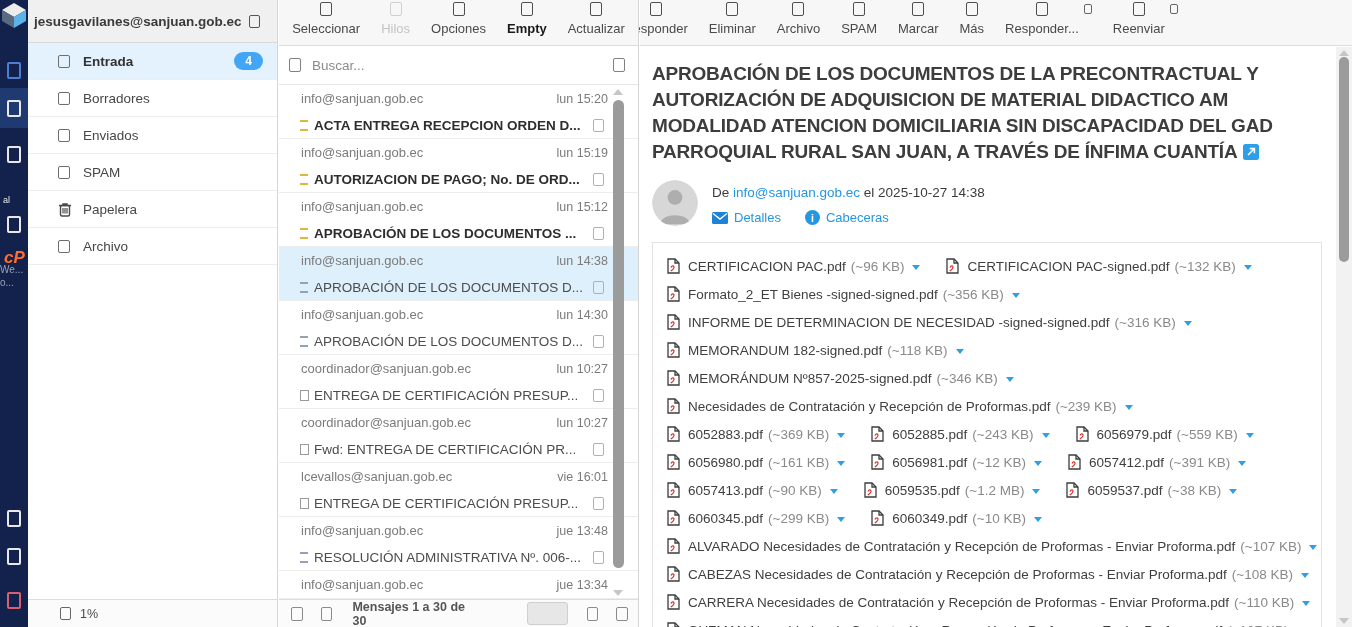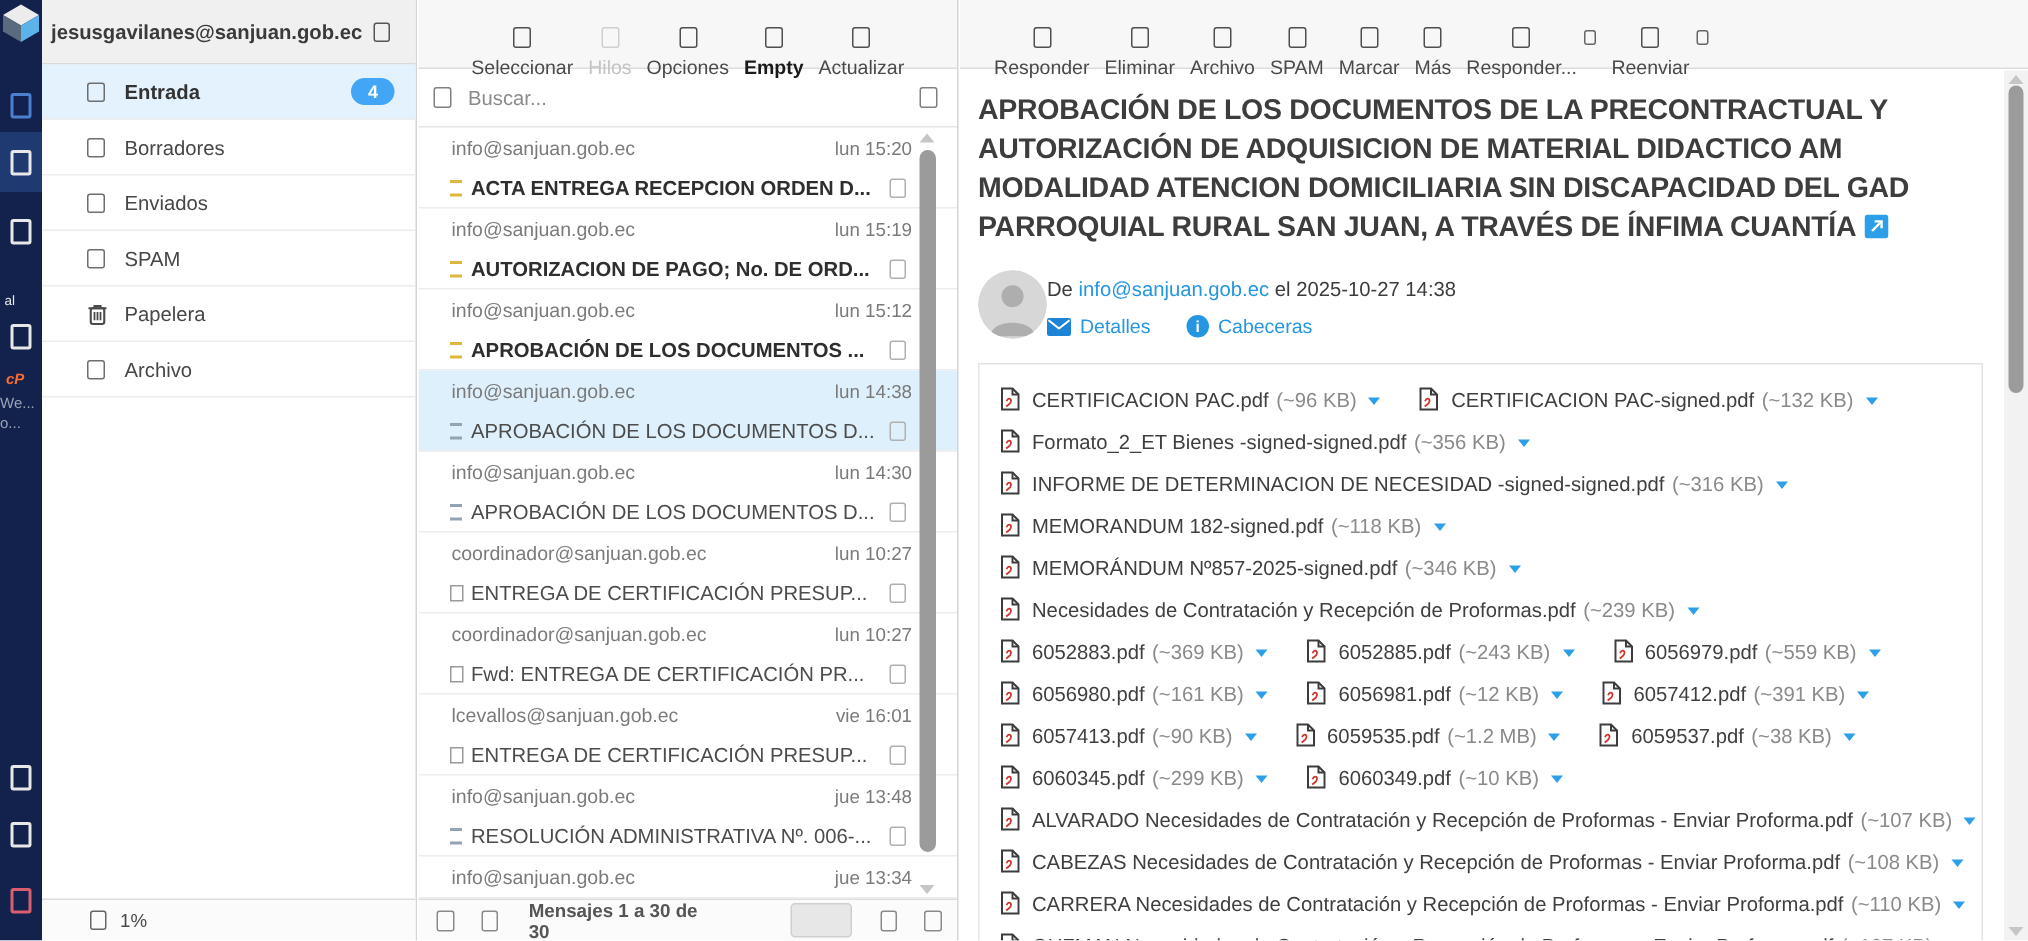--- a/index.html
+++ b/index.html
@@ -10,36 +10,36 @@
   .rail-logo{position:absolute;top:2px;left:1px;}
   .rail-item{position:absolute;left:0;width:28px;height:36px;display:flex;align-items:center;justify-content:center;}
   .rail-item.active{background:#1f3a70;}
   .tofu{display:inline-block;border:1.5px solid #555;border-radius:2px;box-sizing:border-box;background:transparent;}
   .rt{width:14px;height:17px;border-width:2px;border-color:#e8e8e8;}
   .rt.blue{border-color:#4d7fd1;}
   .rt.red{border-color:#d95f6e;}
   .ri-1{top:52px;} .ri-2{top:88px;height:40px;} .ri-3{top:136px;} .ri-4{top:206px;}
   .ri-5{top:500px;} .ri-6{top:538px;} .ri-7{top:582px;}
   .rail-clip1{position:absolute;top:195px;left:3px;color:#e8e8e8;font-size:9px;}
-  .rail-cp{position:absolute;top:248px;left:4px;color:#ff6c2c;font-weight:bold;font-style:italic;font-size:10px;}
+  .rail-cp{position:absolute;top:248px;left:4px;color:#ff6c2c;font-weight:bold;font-style:italic;font-size:17px;}
   .rail-web{position:absolute;top:263px;left:0;color:#9aa3b5;font-size:10px;line-height:13px;}
   
   .folders{position:absolute;left:28px;top:0;width:250px;height:627px;background:#fff;border-right:1px solid #d5d5d5;box-sizing:border-box;z-index:4;}
   .account{height:42px;background:#f0f0f0;border-bottom:1px solid #d9d9d9;display:flex;align-items:center;padding:0 0 0 6px;font-weight:bold;font-size:13.5px;color:#3a3a3a;}
   .account .tofu{width:11px;height:13px;border-color:#555;margin-left:7px;flex:none;}
   .folder-row{height:36px;display:flex;align-items:center;padding:0 14px 0 30px;border-bottom:1px solid #ededed;font-size:13.5px;color:#474747;cursor:default;}
   .folder-row.selected{background:#e3f2fd;}
   .folder-row.bold{font-weight:bold;color:#333;}
   .folder-ico{width:12px;height:13px;border-color:#6e6e6e;margin-right:13px;flex:none;}
   .folder-label{flex:1;}
   .badge{background:#42a5f5;color:#fff;font-size:12px;font-weight:bold;border-radius:10px;padding:2px 11px;line-height:14px;}
   .quota{position:absolute;bottom:0;left:0;right:0;height:27px;border-top:1px solid #ddd;background:#fbfbfb;display:flex;align-items:center;padding-left:32px;font-size:12.5px;color:#4a4a4a;}
   .quota .tofu{width:11px;height:13px;border-color:#666;margin-right:9px;}
   
-  .toolbar{height:46px;background:#f7f7f7;border-bottom:1px solid #ddd;display:flex;justify-content:center;align-items:flex-start;padding-top:18px;gap:10px;box-sizing:border-box;}
+  .toolbar{height:46px;background:#f7f7f7;border-bottom:1px solid #ddd;display:flex;justify-content:center;align-items:flex-start;padding-top:2px;gap:21px;box-sizing:border-box;}
   .tb-item{display:flex;flex-direction:column;align-items:center;gap:5px;font-size:13px;color:#4a4a4a;cursor:default;}
   .tb-item .tb-ico{width:12px;height:14px;border-color:#4f4f4f;}
   .tb-item.disabled{color:#c4c4c4;}
   .tb-item.disabled .tb-ico{border-color:#cfcfcf;}
   .tb-item.bold{font-weight:bold;color:#1a1a1a;}
   .tb-wrap{display:flex;align-items:flex-start;}
   .caret-box{width:8px;height:10px;border-color:#666;margin:2px 0 0 5px;}
   
   .listpanel{position:absolute;left:279px;top:0;width:360px;height:627px;background:#fff;border-right:1px solid #d5d5d5;box-sizing:border-box;z-index:3;}
   .search-row{height:38px;border-bottom:1px solid #e5e5e5;display:flex;align-items:center;padding:0 13px 0 10px;gap:9px;}
@@ -73,21 +73,21 @@
   .arr.down{border-top:6px solid #c6c6c6;bottom:3px;}
   .lthumb{position:absolute;top:14px;left:1px;width:11px;height:468px;background:#9b9b9b;border-radius:6px;}
   
   .mailpanel{position:absolute;left:640px;top:0;right:0;height:627px;background:#fff;}
   .mail-toolbar{padding-right:190px;}
   .mail-scroll{position:absolute;top:47px;left:0;right:16px;bottom:0;overflow:hidden;padding:14px 0 0 12px;}
   .subject-h{font-size:19px;font-weight:bold;color:#3d3d3d;line-height:26px;margin:0;width:672px;letter-spacing:-0.2px;}
   .extlink{display:inline-block;vertical-align:-2px;margin-left:6px;}
   .sender-block{display:flex;margin-top:13px;}
   .avatar{width:46px;height:46px;border-radius:50%;overflow:hidden;flex:none;}
-  .sender-info{margin-left:0;padding-top:5px;}
+  .sender-info{margin-left:14px;padding-top:5px;}
   .from-line{font-size:13.5px;color:#3c3c3c;}
   .from-line .lnk{color:#2596e0;}
   .meta-links{display:flex;gap:24px;margin-top:10px;align-items:center;}
   .meta-link{display:flex;align-items:center;gap:6px;color:#2596e0;font-size:13px;cursor:pointer;}
   .info-ico{width:15px;height:15px;border-radius:50%;background:#2596e0;color:#fff;display:inline-flex;align-items:center;justify-content:center;font-size:10.5px;font-weight:bold;}
   .info-ico::after{content:"i";}
   .att-box{margin-top:16px;margin-right:14px;border:1px solid #e3e3e3;padding:9px 14px 20px 14px;height:420px;box-sizing:content-box;}
   .att-row{height:28px;display:flex;align-items:center;gap:26px;}
   .att-item{display:flex;align-items:center;cursor:pointer;}
   .att-item svg{flex:none;margin-right:8px;}

